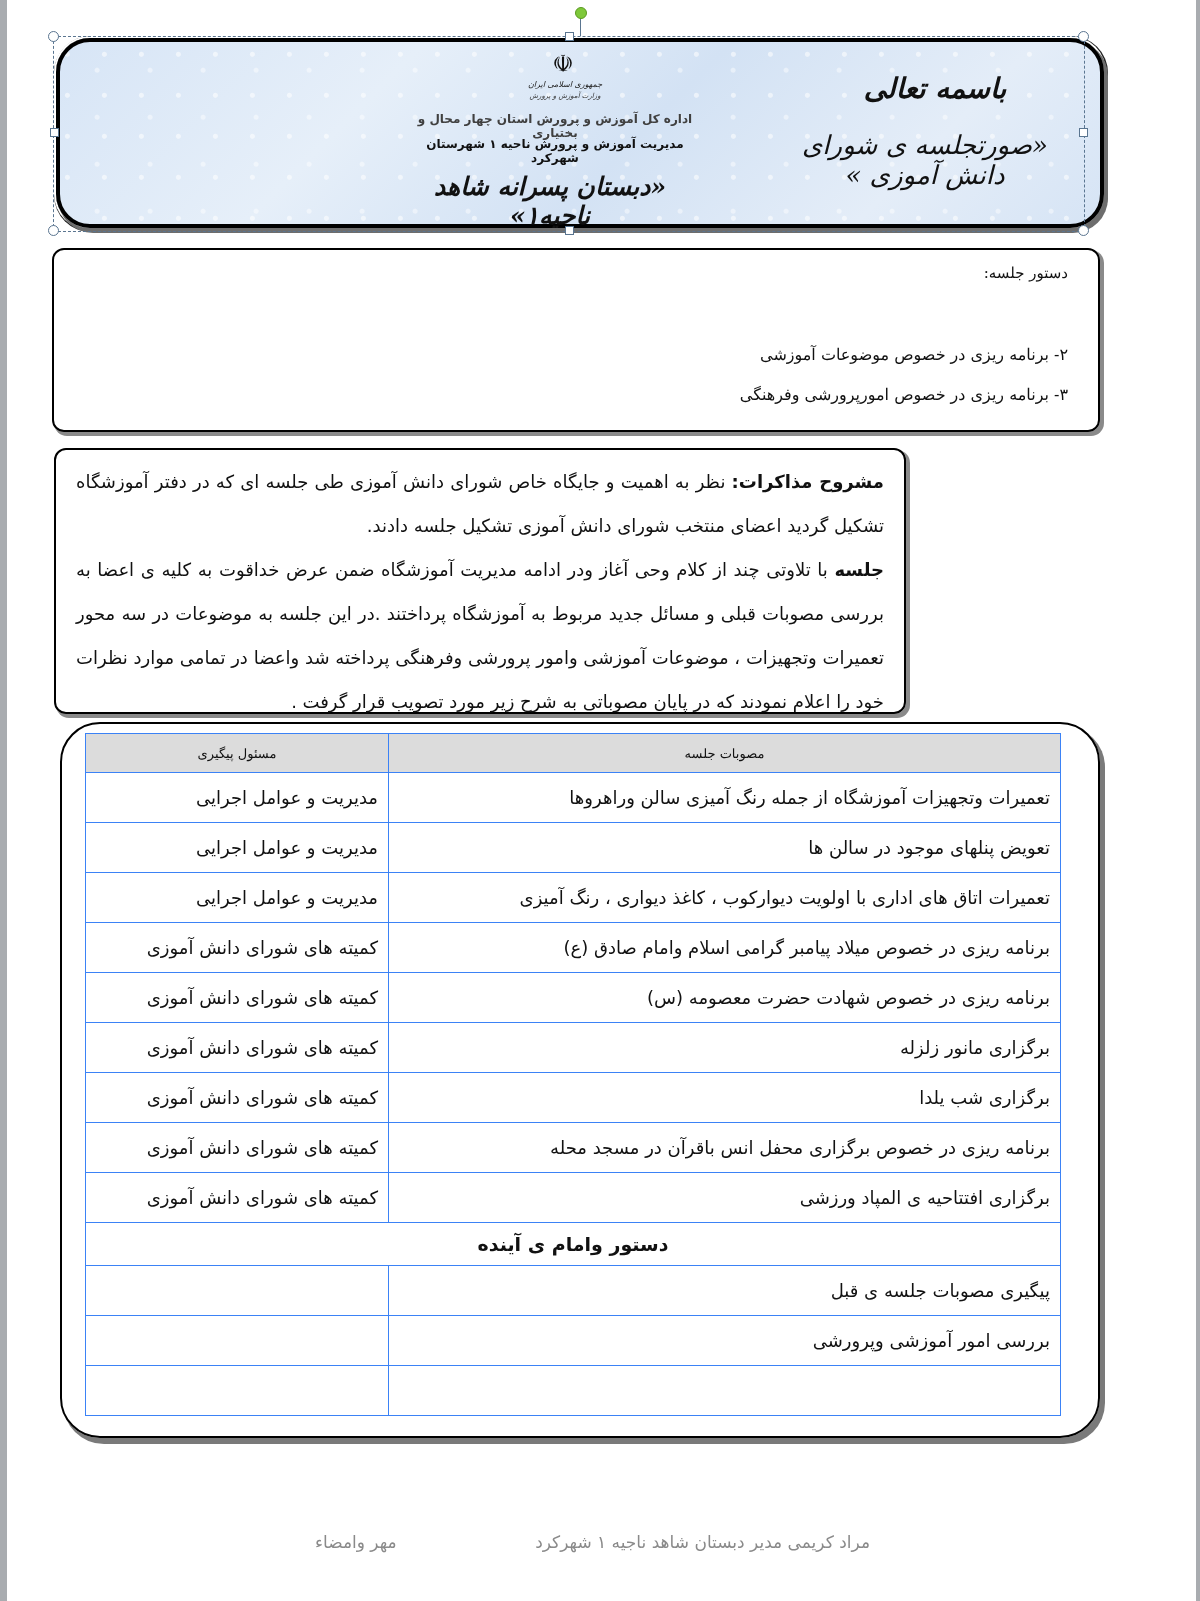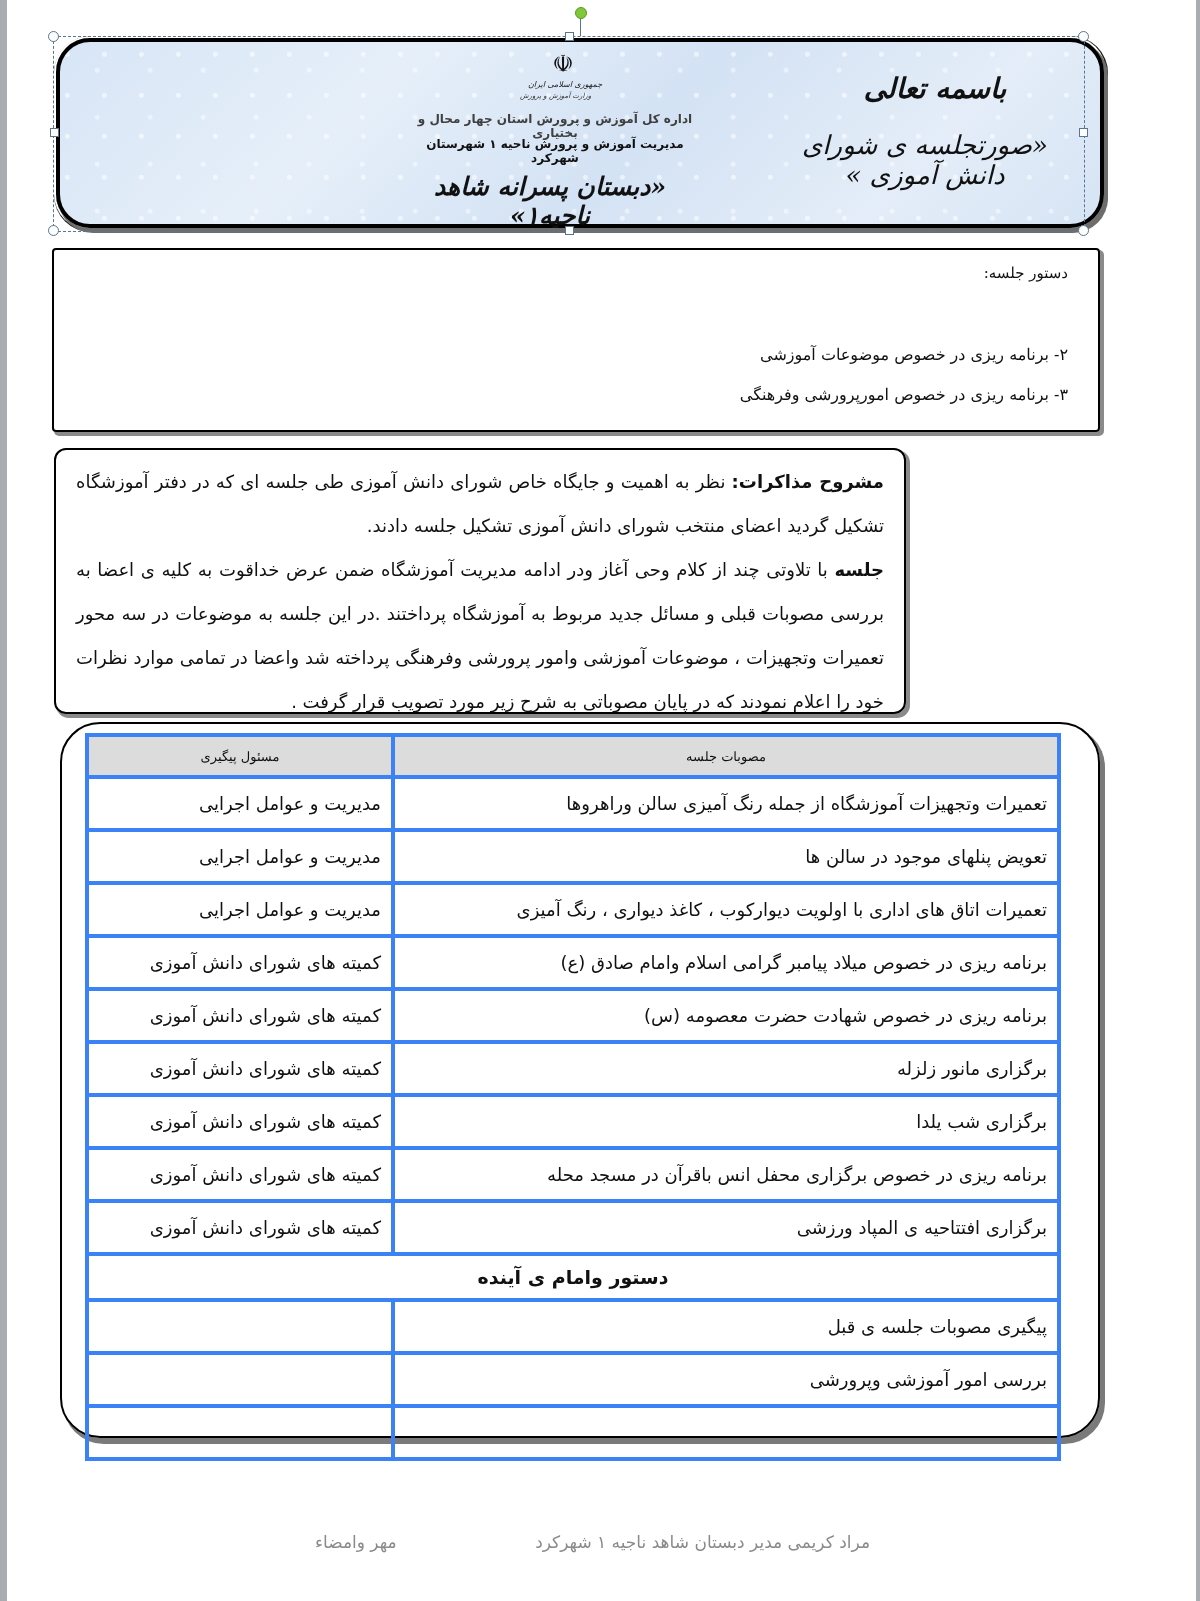--- a/index.html
+++ b/index.html
@@ -30,31 +30,31 @@
   }
   .handle-c { position: absolute; width: 9px; height: 9px; border: 1px solid #5a7590; border-radius: 50%; background: #fff; }
   .handle-s { position: absolute; width: 7px; height: 7px; border: 1px solid #5a7590; background: #fff; }
   .rot-handle { position: absolute; left: 575px; top: 7px; width: 10px; height: 10px; border-radius: 50%; background: #7ec83a; border: 1px solid #5a9a20; }
   .rot-line { position: absolute; left: 580px; top: 18px; width: 1px; height: 18px; background: #5a7590; }
 
   .meta { position: absolute; direction: rtl; font-family: "DejaVu Serif", serif; font-size: 16px; color: #111; }
 
   .emblem { position: absolute; left: 548px; top: 50px; width: 30px; height: 28px; font-size: 24px; text-align: center; line-height: 28px; color: #111; font-family: "DejaVu Serif", serif; }
   .emblem-sub1 { position: absolute; left: 520px; top: 80px; width: 90px; text-align: center; font-size: 8px; font-style: italic; color: #222; direction: rtl; font-family: "DejaVu Serif", serif; }
-  .emblem-sub2 { position: absolute; left: 520px; top: 92px; width: 90px; text-align: left; font-size: 7px; font-style: italic; color: #333; direction: rtl; font-family: "DejaVu Serif", serif; }
+  .emblem-sub2 { position: absolute; left: 520px; top: 92px; width: 90px; text-align: center; font-size: 7px; font-style: italic; color: #333; direction: rtl; font-family: "DejaVu Serif", serif; }
   .org1 { position: absolute; left: 410px; top: 112px; width: 290px; text-align: center; direction: rtl; font-weight: bold; font-size: 12px; color: #404040; }
   .org2 { position: absolute; left: 410px; top: 137px; width: 290px; text-align: center; direction: rtl; font-weight: bold; font-size: 12px; color: #111; }
   .school { position: absolute; left: 400px; top: 172px; width: 300px; text-align: center; direction: rtl; font-family: "DejaVu Serif", serif; font-style: italic; font-weight: bold; font-size: 25px; color: #111; }
   .bism { position: absolute; left: 820px; top: 72px; width: 230px; text-align: center; direction: rtl; font-family: "DejaVu Serif", serif; font-style: italic; font-weight: bold; font-size: 28px; color: #111; }
   .title { position: absolute; left: 770px; top: 130px; width: 310px; text-align: center; direction: rtl; font-family: "DejaVu Serif", serif; font-style: italic; font-size: 26px; color: #111; }
 
   
   .agenda-box {
     position: absolute; left: 52px; top: 248px; width: 1048px; height: 184px;
-    border: 2px solid #000; border-radius: 4px; box-sizing: border-box;
+    border: 2px solid #000; border-radius: 12px; box-sizing: border-box;
     box-shadow: 3px 3px 0 1px #8a8a8a;
     direction: rtl; font-family: "DejaVu Serif", serif; font-size: 16px; color: #111;
   }
   .agenda-box .ag-title { position: absolute; right: 30px; top: 14px; font-size: 15px; }
   .agenda-box .ag-item { position: absolute; right: 30px; white-space: nowrap; }
 
   
   .disc-box {
     position: absolute; left: 54px; top: 448px; width: 852px; height: 266px;
     border: 2px solid #000; border-radius: 12px; box-sizing: border-box;
@@ -69,21 +69,21 @@
   .res-box {
     position: absolute; left: 60px; top: 722px; width: 1040px; height: 716px;
     border: 2px solid #000; border-radius: 40px; box-sizing: border-box;
     box-shadow: 4px 5px 0 1px #7a7a7a;
   }
   table.res {
     position: absolute; left: 85px; top: 733px; width: 976px;
     border-collapse: collapse; direction: rtl; color: #111;
     font-family: "DejaVu Sans", sans-serif;
   }
-  table.res td, table.res th { border: 4px solid #3b82f6; padding: 0 10px; }
+  table.res td, table.res th { border: 1px solid #3b82f6; padding: 0 10px; }
   table.res th { background: #dcdcdc; height: 38px; font-weight: normal; font-size: 13px; font-family: "DejaVu Serif", serif; }
   table.res td { height: 49px; font-size: 18px; text-align: right; }
   table.res td.col-resp { width: 282px; }
   table.res tr.next-title td { text-align: center; font-weight: bold; font-size: 19px; height: 42px; }
   table.res tr.empty td { height: 49px; }
 
   .footer {
     position: absolute; left: 300px; top: 1532px; width: 600px;
     direction: rtl; color: #8a8a8a; font-family: "DejaVu Sans", sans-serif; font-size: 17px; white-space: nowrap;
   }

